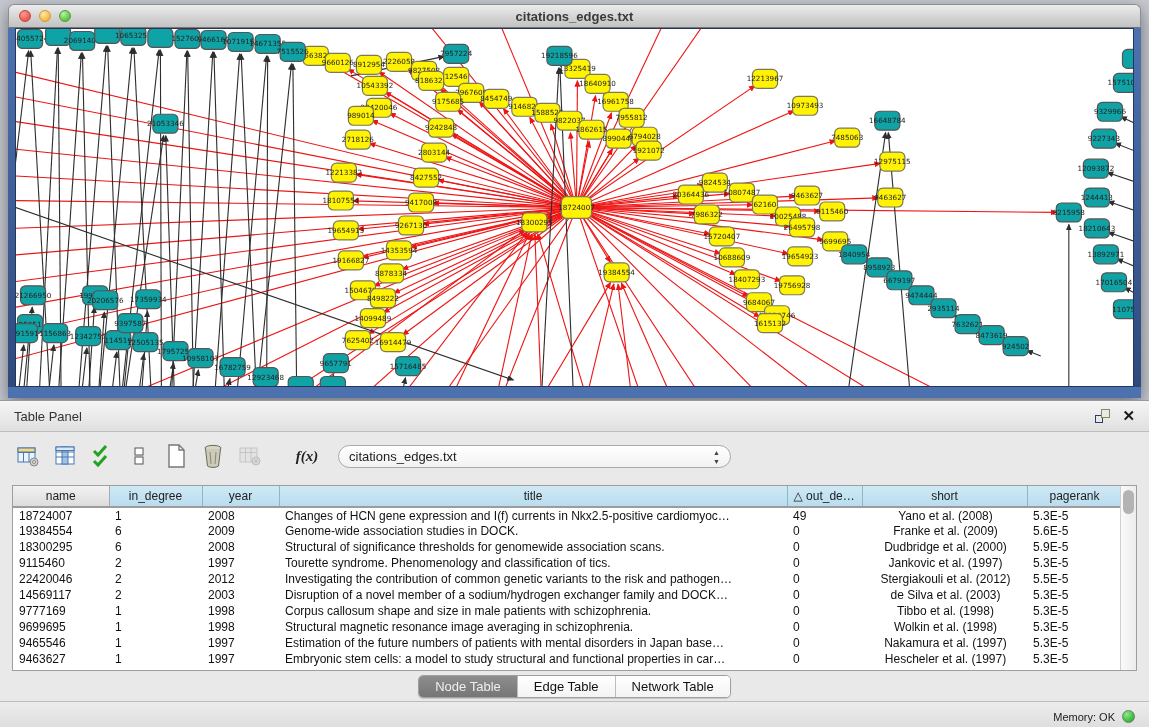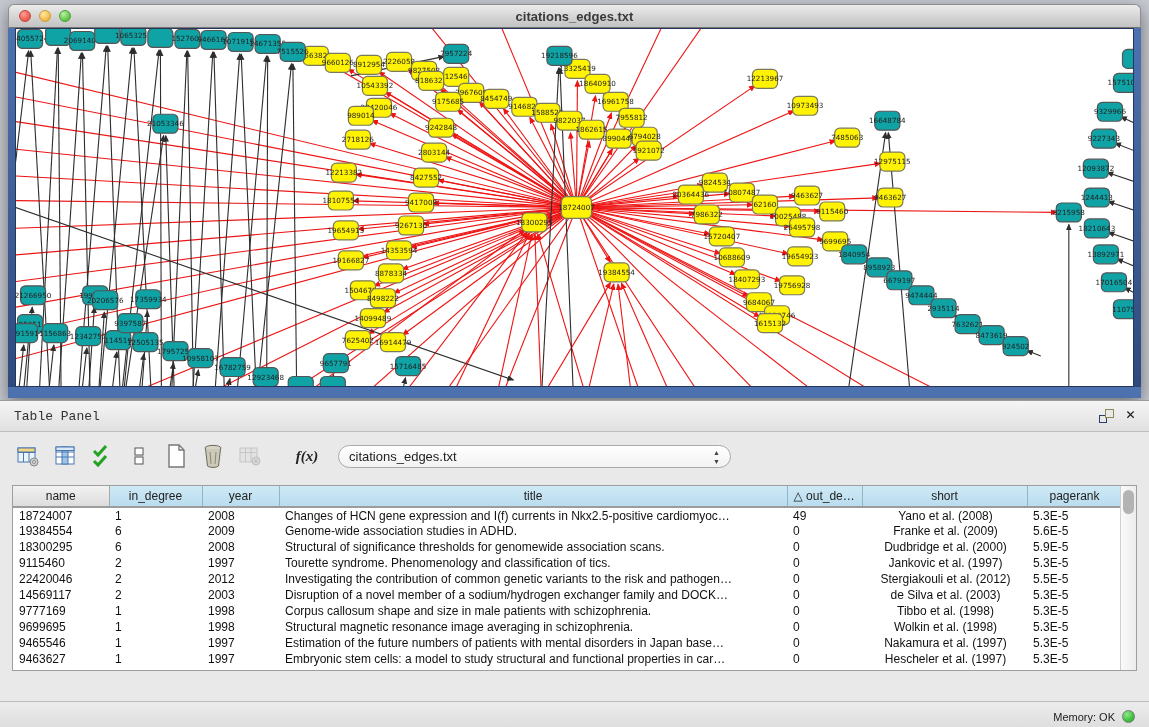--- a/index.html
+++ b/index.html
@@ -24,21 +24,21 @@
     border-bottom:11px solid transparent;
     background:linear-gradient(#4d72b0,#2e4a7d); padding:0; }
   .net-canvas { position:relative; width:100%; height:100%;
     background:#fff; border:1px solid #24365a; overflow:hidden; }
   .net-canvas svg { display:block; width:100%; height:100%; }
 
   
   .table-panel { position:absolute; left:0; top:400px; width:1149px; height:327px;
     background:#e9e9e9; border-top:1px solid #9a9a9a; }
   .tp-header { height:31px; background:linear-gradient(#f5f5f5,#e0e0e0);
-    border-bottom:1px solid #bdbdbd; display:flex; align-items:center;font-family:Liberation Mono, monospace; }
+    border-bottom:1px solid #bdbdbd; display:flex; align-items:center; }
   .tp-title { font-size:13px; color:#333; padding-left:14px; flex:1; }
   .tp-ctrls { display:flex; align-items:center; gap:12px; padding-right:14px; }
   .float-ico { width:15px; height:14px; position:relative; cursor:pointer;}
   .float-ico .sq1 { position:absolute; left:0; bottom:0; width:8px; height:8px; border:1.5px solid #2c3e66; background:#e9e9e9;}
   .float-ico .sq2 { position:absolute; right:0; top:0; width:9px; height:9px; border:1.5px solid #8a8a55; background:#e9e9e9;}
   .close-ico { font-size:15px; font-weight:bold; color:#1b1b1b; cursor:pointer; line-height:14px;}
 
   .tp-toolbar { height:48px; display:flex; align-items:center; gap:13px; padding-left:16px; }
   .tbtn { width:24px; height:24px; display:flex; align-items:center; justify-content:center; cursor:pointer; }
   .fx { font-size:15px; color:#222; font-family:"Liberation Serif",serif; font-style:italic; font-weight:bold;margin-left:20px;}
@@ -848,21 +848,21 @@
               <td>2008</td>
               <td>Changes of HCN gene expression and I(f) currents in Nkx2.5-positive cardiomyoc…</td>
               <td>49</td>
               <td class="c-center">Yano et al. (2008)</td>
               <td>5.3E-5</td>
             </tr>
             <tr>
               <td>19384554</td>
               <td>6</td>
               <td>2009</td>
-              <td>Genome-wide association studies in ADHD.</td>
+              <td>Genome-wide association studies in DOCK.</td>
               <td>0</td>
               <td class="c-center">Franke et al. (2009)</td>
               <td>5.6E-5</td>
             </tr>
             <tr>
               <td>18300295</td>
               <td>6</td>
               <td>2008</td>
               <td>Structural of significance thresholds for genomewide association scans.</td>
               <td>0</td>
@@ -933,18 +933,25 @@
               <td>5.3E-5</td>
             </tr>
           </tbody>
       </table>
     </div>
     <div class="vscroll">
       <div class="vthumb"></div>
     </div>
   </div>
 
+  <div class="tab-row">
+    <div class="seg">
+      <div class="seg-btn active">Node Table</div>
+      <div class="seg-btn">Edge Table</div>
+      <div class="seg-btn">Network Table</div>
+    </div>
+  </div>
 
   <div class="status-bar">
     <span class="mem-label">Memory: OK</span>
     <span class="mem-dot"></span>
   </div>
 </div>
 
 </body></html>

